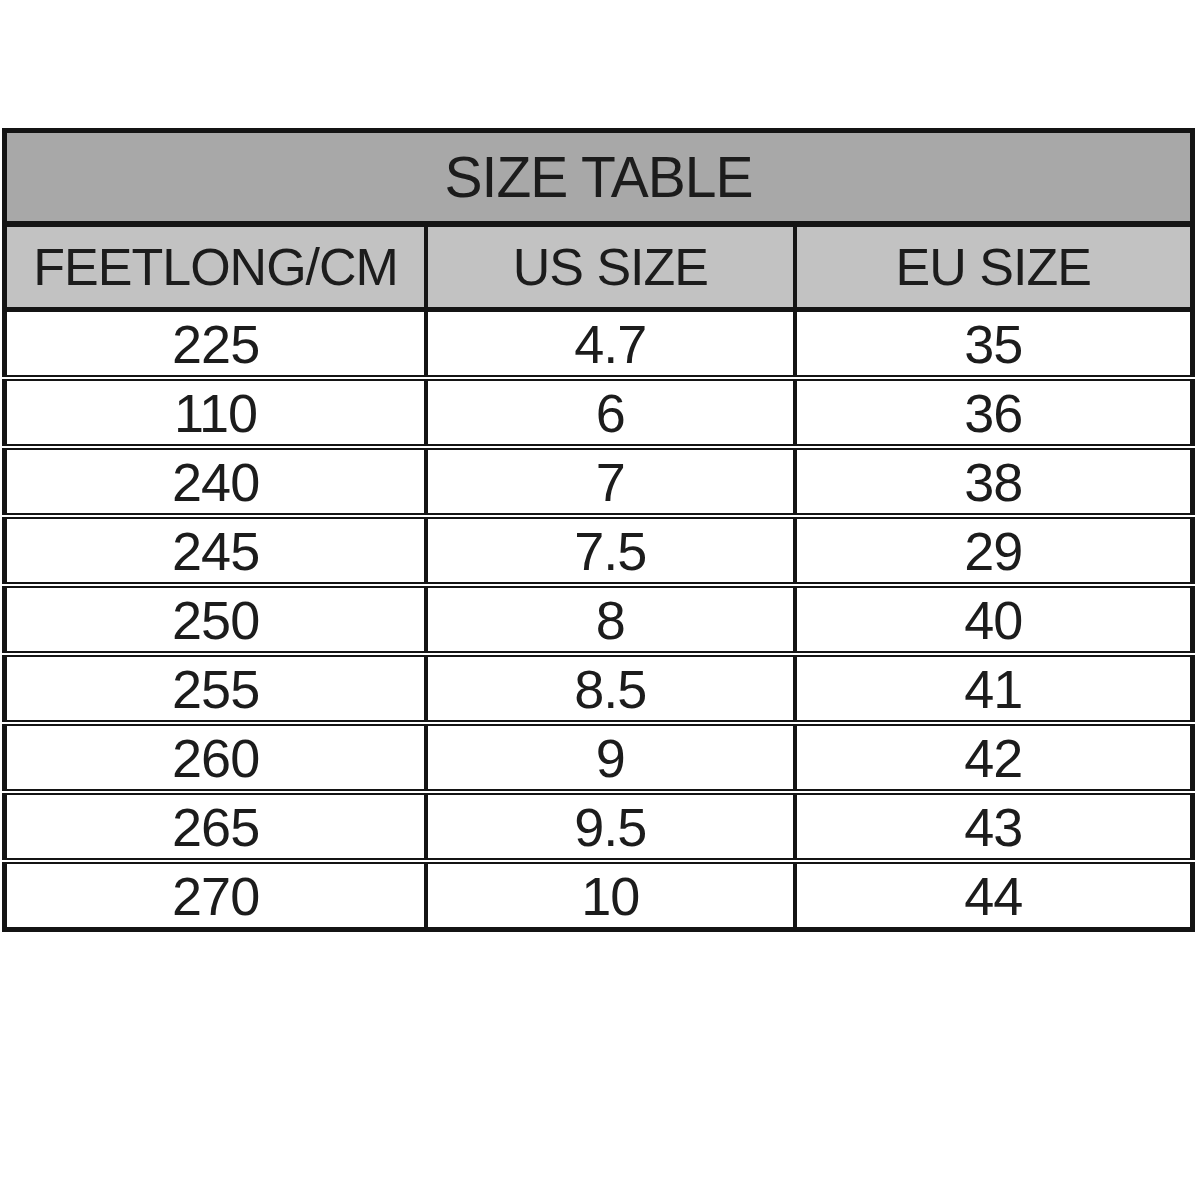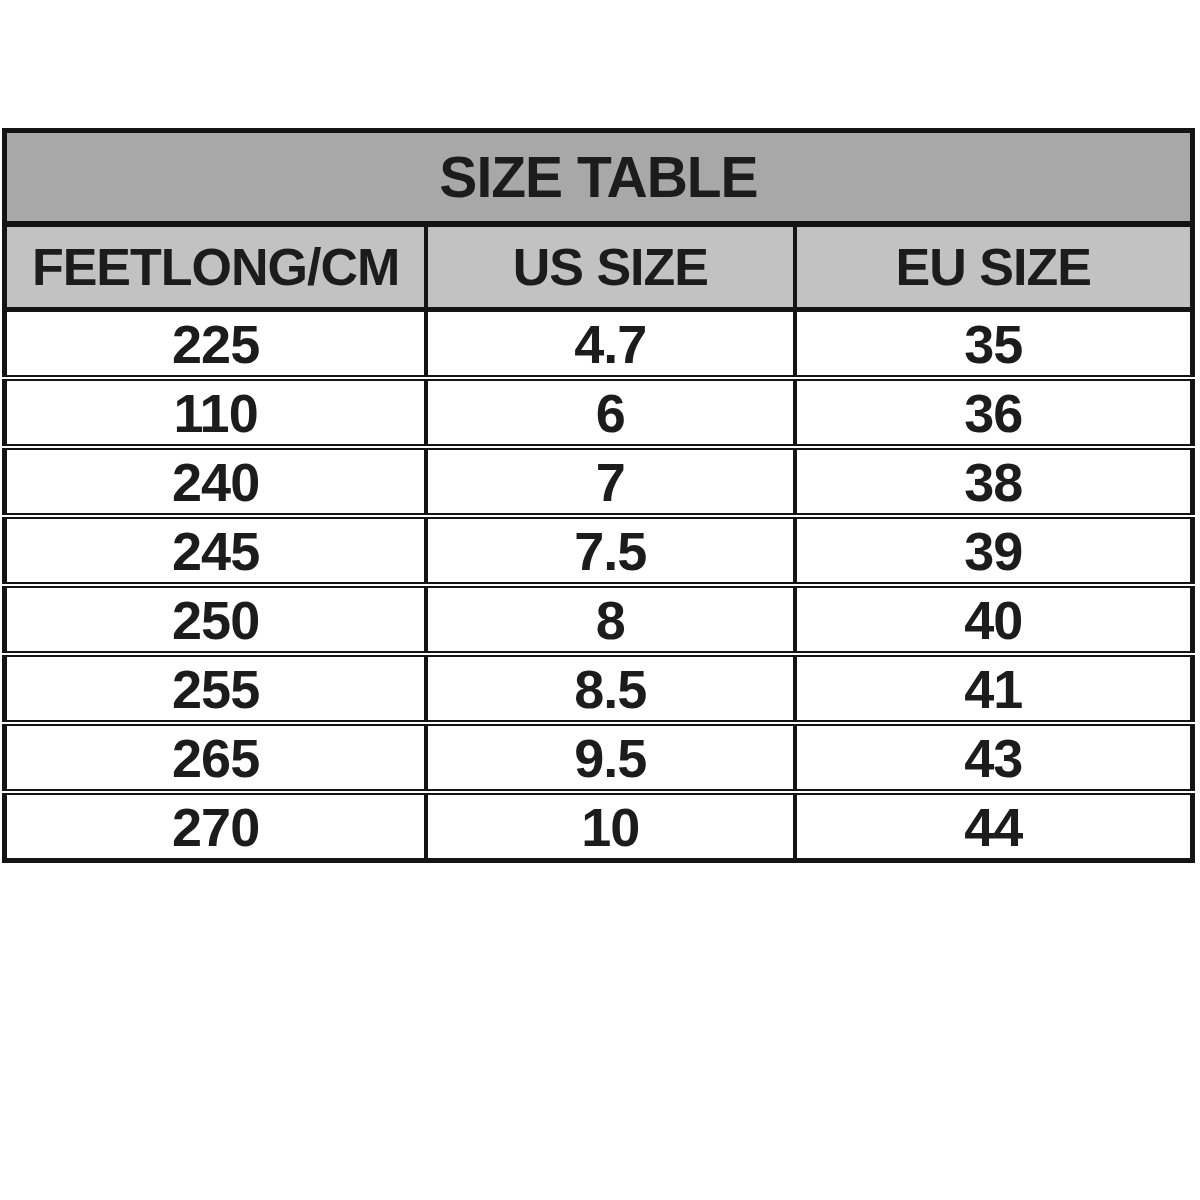--- a/index.html
+++ b/index.html
@@ -27,21 +27,21 @@
     width: 100%;
     border-collapse: collapse;
     table-layout: fixed;
     border: 5px solid #141414;
     color: #1c1c1c;
   }
   table.size-table td, table.size-table th {
     text-align: center;
     vertical-align: middle;
     padding: 0;
-    font-weight: bold;
+    font-weight: normal;
     letter-spacing: -1px;
     overflow: hidden;
     white-space: nowrap;
   }
   td.title-cell {
     background: #a8a8a8;
     height: 88px;
     font-size: 57px;
     border-bottom: 6px solid #141414;
   }
@@ -96,31 +96,36 @@
           <td class="body-cell">36</td>
         </tr>
         <tr class="table-row">
           <td class="body-cell">240</td>
           <td class="body-cell">7</td>
           <td class="body-cell">38</td>
         </tr>
         <tr class="table-row">
           <td class="body-cell">245</td>
           <td class="body-cell">7.5</td>
-          <td class="body-cell">39</td>
+          <td class="body-cell">29</td>
         </tr>
         <tr class="table-row">
           <td class="body-cell">250</td>
           <td class="body-cell">8</td>
           <td class="body-cell">40</td>
         </tr>
         <tr class="table-row">
           <td class="body-cell">255</td>
           <td class="body-cell">8.5</td>
           <td class="body-cell">41</td>
+        </tr>
+        <tr class="table-row">
+          <td class="body-cell">260</td>
+          <td class="body-cell">9</td>
+          <td class="body-cell">42</td>
         </tr>
         <tr class="table-row">
           <td class="body-cell">265</td>
           <td class="body-cell">9.5</td>
           <td class="body-cell">43</td>
         </tr>
         <tr class="table-row">
           <td class="body-cell">270</td>
           <td class="body-cell">10</td>
           <td class="body-cell">44</td>

